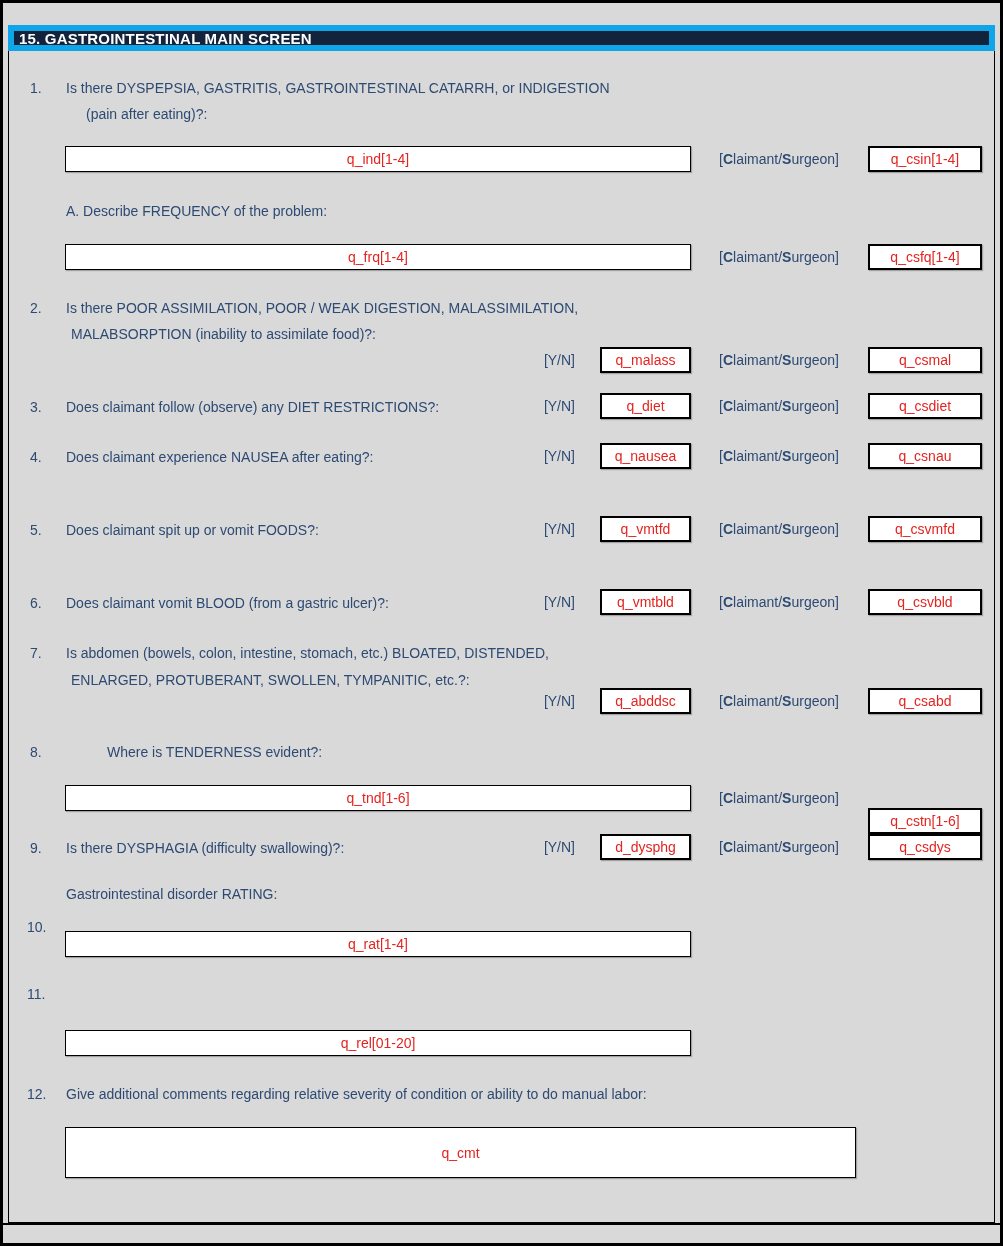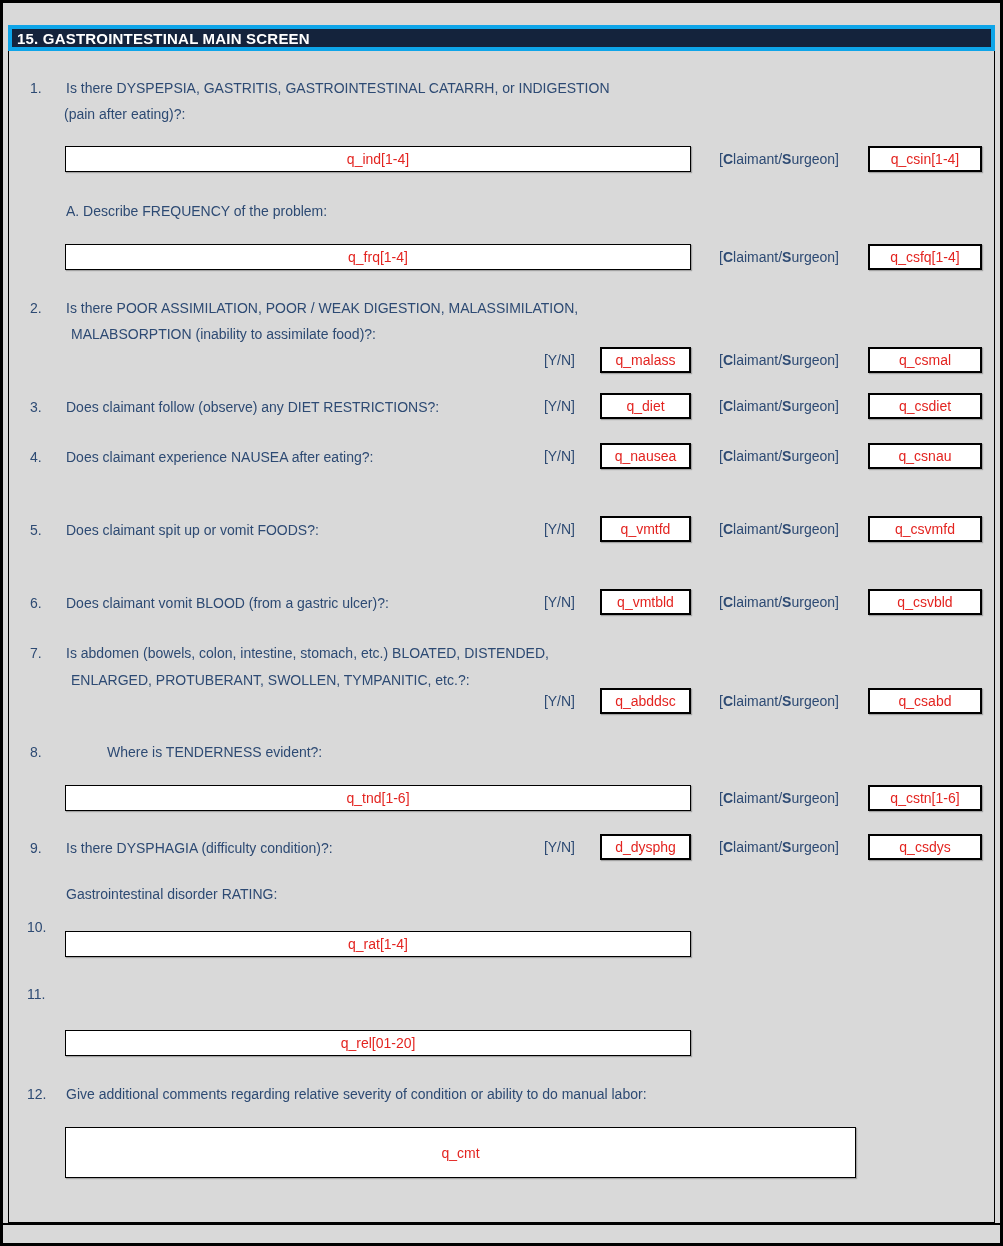--- a/index.html
+++ b/index.html
@@ -6,21 +6,21 @@
   html,body { background:#ffffff; }
   .page {
     position:relative; width:1003px; height:1246px;
     background:#d9d9d9; overflow:hidden;
     font-family:"Liberation Sans","DejaVu Sans",sans-serif;
   }
   .outer-border { position:absolute; inset:0; border:3px solid #000; pointer-events:none; z-index:20; }
   .panel { position:absolute; left:8px; top:25px; width:987px; height:1198px; border:1px solid #000; }
   .titlebar {
     position:absolute; left:8px; top:25px; width:987px; height:26px;
-    background:#14233c; border:4px solid #0ea5e9; color:#fff;
+    background:#14233c; border:6px solid #0ea5e9; color:#fff;
     font-weight:bold; font-size:15px; letter-spacing:0.2px;
     display:flex; align-items:center; padding-left:5px; z-index:2;
   }
   .strip { position:absolute; left:0; top:1223px; width:1003px; height:23px; background:#d9d9d9; border-top:2px solid #000; z-index:5; }
   .qnum, .qtext {
     position:absolute; color:#2d4a73; font-size:14px; line-height:16px; white-space:nowrap;
   }
   .label {
     position:absolute; color:#2d4a73; font-size:14px; height:26px;
     display:flex; align-items:center; white-space:nowrap;
@@ -45,21 +45,21 @@
 <div class="page">
 
   <div class="panel"></div>
 
   <div class="titlebar">
     <span>15. GASTROINTESTINAL MAIN SCREEN</span>
   </div>
 
   <div class="qnum" style="left:30px; top:80px;">1.</div>
   <div class="qtext" style="left:66px; top:80px;">Is there DYSPEPSIA, GASTRITIS, GASTROINTESTINAL CATARRH, or INDIGESTION</div>
-  <div class="qtext" style="left:64px; top:106px;">(pain after eating)?:</div>
+  <div class="qtext" style="left:86px; top:106px;">(pain after eating)?:</div>
   <div class="field long" style="top:146px;">q_ind[1-4]</div>
   <div class="label cslab" style="top:146px;">
       <span>[</span>
       <b>C</b>
       <span>laimant/</span>
       <b>S</b>
       <span>urgeon]</span>
     </div>
   <div class="field csbox" style="top:146px;">q_csin[1-4]</div>
 
@@ -157,24 +157,24 @@
   <div class="qnum" style="left:30px; top:744px;">8.</div>
   <div class="qtext" style="left:66px; top:744px;margin-left:41px;">Where is TENDERNESS evident?:</div>
   <div class="field long" style="top:785px;">q_tnd[1-6]</div>
   <div class="label cslab" style="top:785px;">
       <span>[</span>
       <b>C</b>
       <span>laimant/</span>
       <b>S</b>
       <span>urgeon]</span>
     </div>
-  <div class="field csbox" style="top:785px;">q_cstn[1-6]</div>
+  <div class="field csbox" style="top:808px;">q_cstn[1-6]</div>
 
   <div class="qnum" style="left:30px; top:840px;">9.</div>
-  <div class="qtext" style="left:66px; top:840px;">Is there DYSPHAGIA (difficulty condition)?:</div>
+  <div class="qtext" style="left:66px; top:840px;">Is there DYSPHAGIA (difficulty swallowing)?:</div>
   <div class="label ynlab" style="top:834px;">[Y/N]</div>
   <div class="field ynbox" style="top:834px;">d_dysphg</div>
   <div class="label cslab" style="top:834px;">
       <span>[</span>
       <b>C</b>
       <span>laimant/</span>
       <b>S</b>
       <span>urgeon]</span>
     </div>
   <div class="field csbox" style="top:834px;">q_csdys</div>

